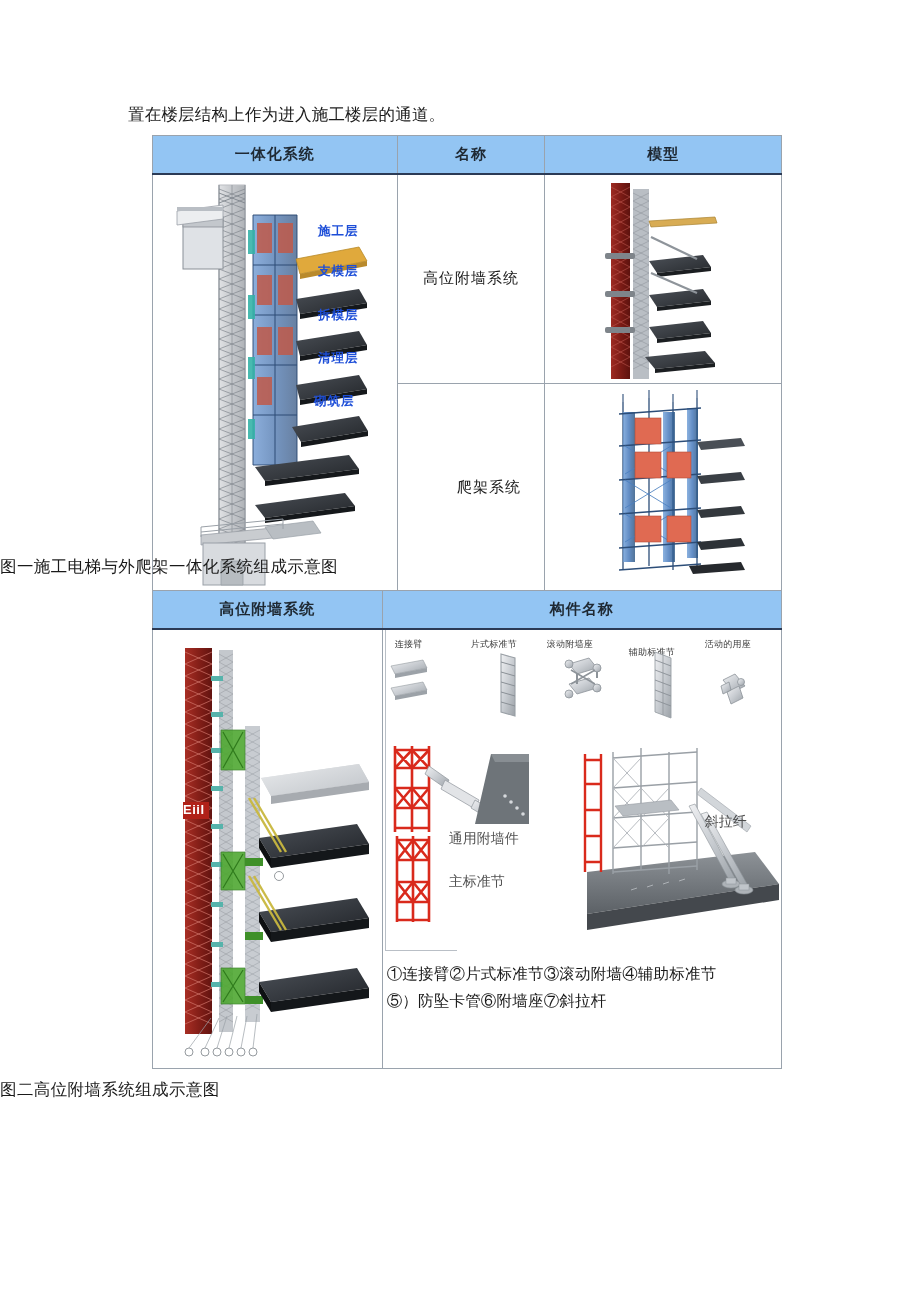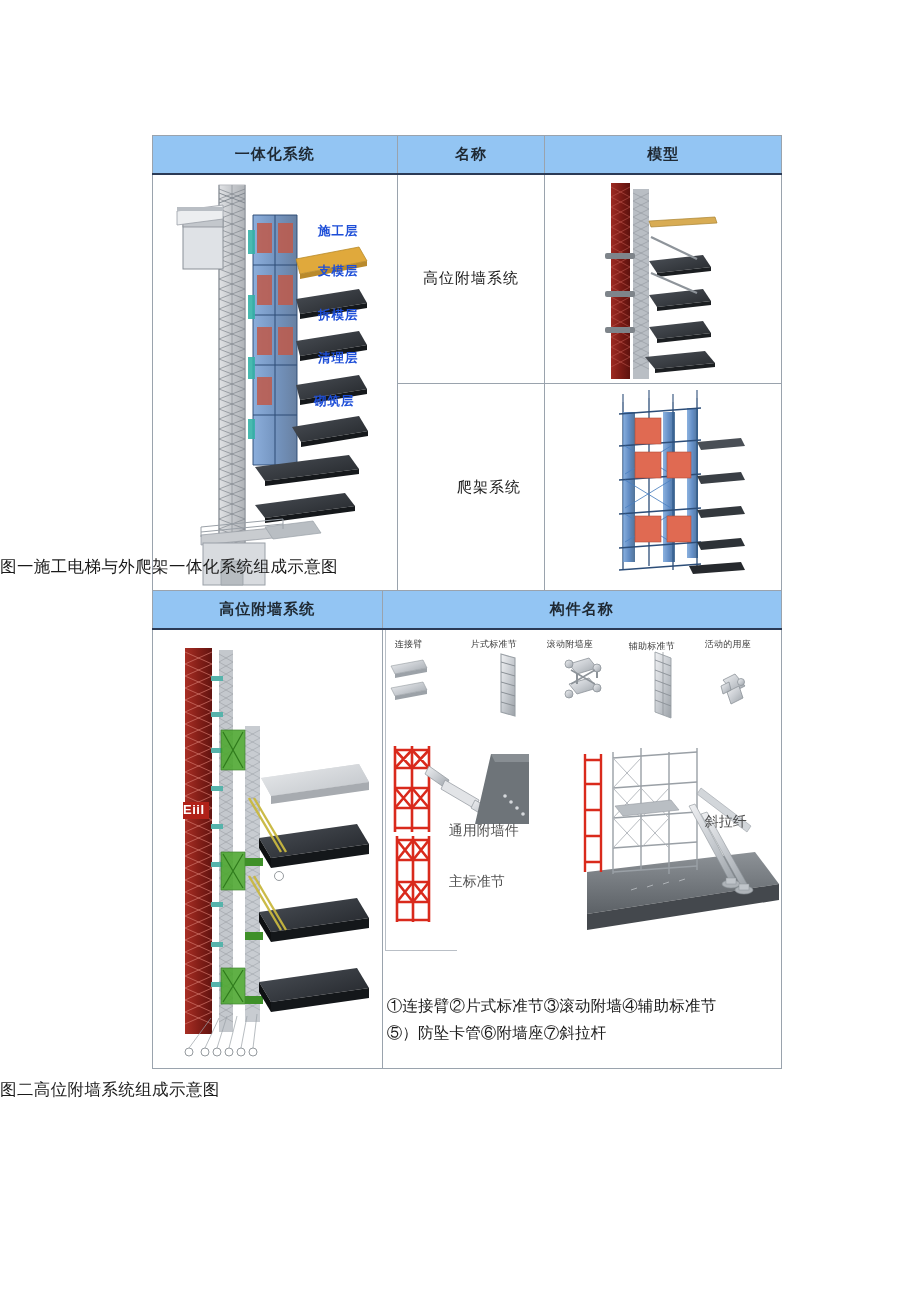--- a/index.html
+++ b/index.html
@@ -70,20 +70,21 @@
     line-height: 1.75; letter-spacing: .2px; white-space: nowrap;
   }
   .vrule { position: absolute; background: #b9bfc6; width: 1px; }
   .hrule { position: absolute; background: #b9bfc6; height: 1px; }
 </style>
 </head>
 <body>
 
 <div class="page">
 
+  <div class="intro">置在楼层结构上作为进入施工楼层的通道。</div>
 
   <table class="tbl" style="left:152px; top:135px; width:630px;">
     <tbody>
         <tr>
       <th class="hdr" style="width:245px; height:38px;">一体化系统</th>
       <th class="hdr" style="width:148px;">名称</th>
       <th class="hdr" style="width:237px;">模型</th>
     </tr>
     <tr>
       <td class="figcell" rowspan="2" style="height:417px;">
@@ -542,21 +543,21 @@
           <div class="eiil" style="left:30px; top:172px;">Eiil</div>
         </div>
       </td>
 
       <td class="figcell">
         <div class="ill">
 
           <div class="partlabel" style="left:12px; top:8px;">连接臂</div>
           <div class="partlabel" style="left:88px; top:8px;">片式标准节</div>
           <div class="partlabel" style="left:164px; top:8px;">滚动附墙座</div>
-          <div class="partlabel" style="left:246px; top:10px;">辅助标准节</div>
+          <div class="partlabel" style="left:246px; top:16px;">辅助标准节</div>
           <div class="partlabel" style="left:322px; top:8px;">活动的用座</div>
 
           <svg width="396" height="290" viewBox="0 0 396 290" style="position:absolute; left:0; top:20px;">
             <defs>
               <linearGradient id="metal" x1="0" y1="0" x2="1" y2="1">
                 <stop offset="0" stop-color="#f0f1f3"></stop>
                 <stop offset=".5" stop-color="#c8ccd1"></stop>
                 <stop offset="1" stop-color="#9ca2a8"></stop>
               </linearGradient>
               <linearGradient id="redPart" x1="0" y1="0" x2="1" y2="0">
@@ -687,28 +688,28 @@
                 <ellipse cx="152" cy="140" rx="9" ry="4" fill="#aeb3b8" stroke="#8d9399" stroke-width=".6"></ellipse>
                 <ellipse cx="165" cy="146" rx="9" ry="4" fill="#aeb3b8" stroke="#8d9399" stroke-width=".6"></ellipse>
                 <rect x="147" y="134" width="10" height="6" fill="#c0c5ca" stroke="#8d9399" stroke-width=".5"></rect>
                 <rect x="160" y="140" width="10" height="6" fill="#c0c5ca" stroke="#8d9399" stroke-width=".5"></rect>
               </g>
 
               <path d="M118 50 L168 88 L172 82 L122 44 Z" fill="#d2d6da" stroke="#9aa0a6" stroke-width=".6"></path>
             </g>
           </svg>
 
-          <div class="greylabel" style="left:66px; top:192px;">通用附墙件</div>
+          <div class="greylabel" style="left:66px; top:200px;">通用附墙件</div>
           <div class="greylabel" style="left:66px; top:243px;">主标准节</div>
           <div class="greylabel" style="left:322px; top:183px;">斜拉纤</div>
 
           <div class="vrule" style="left:2px; top:0; height:320px;"></div>
           <div class="hrule" style="left:2px; top:320px; width:72px;"></div>
 
-          <div class="numlist" style="left:4px; top:330px;margin-top:32px;">
+          <div class="numlist" style="left:4px; top:330px;">
             <div>①连接臂②片式标准节③滚动附墙④辅助标准节</div>
             <div>⑤）防坠卡管⑥附墙座⑦斜拉杆</div>
           </div>
         </div>
       </td>
     </tr>
   </tbody>
     </table>
 
   <div class="caption" style="left:0; top:1079px;">图二高位附墙系统组成示意图</div>

